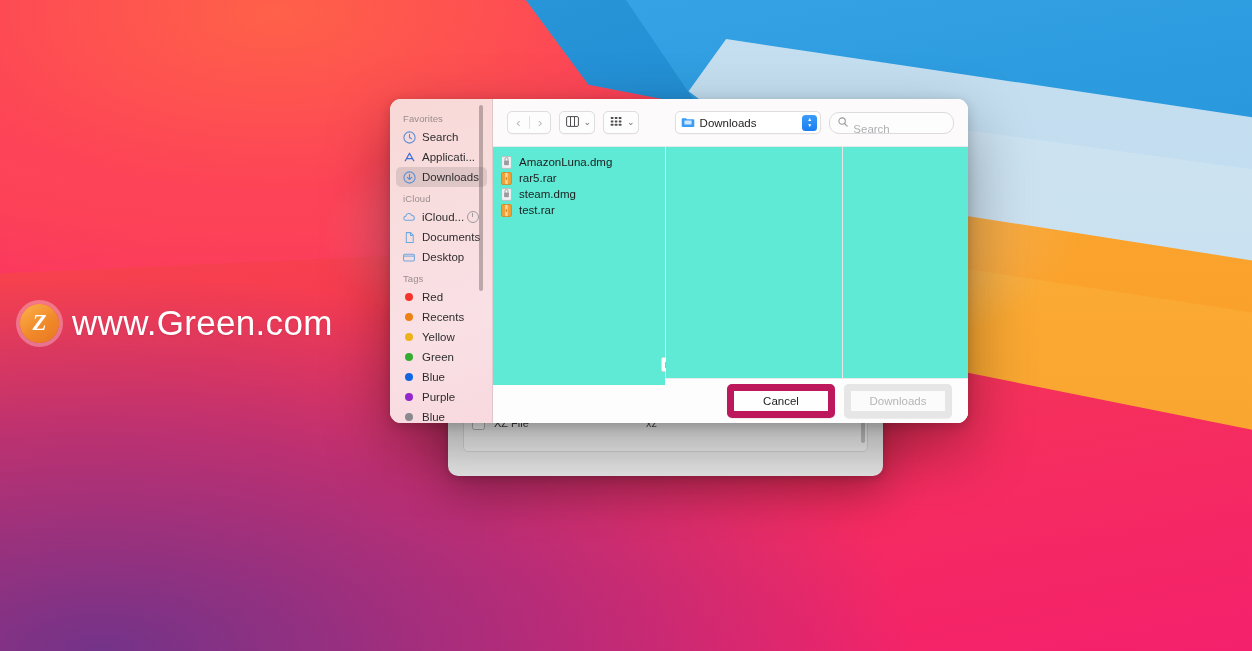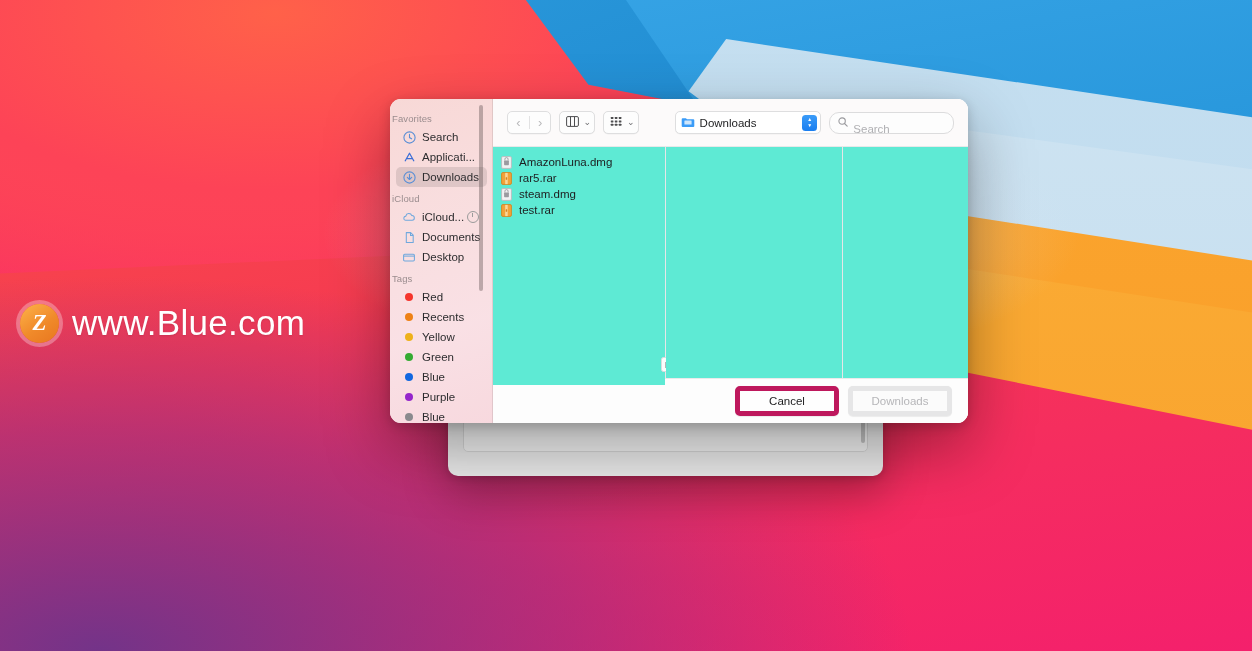--- a/index.html
+++ b/index.html
@@ -144,21 +144,21 @@
   #sidebar {
     width: 103px;
     flex: none;
     position: relative;
     background: linear-gradient(160deg, rgba(247,214,212,0.94) 0%, rgba(248,219,220,0.93) 35%, rgba(249,222,227,0.93) 70%, rgba(247,214,220,0.93) 100%);
     overflow: hidden;
     padding-top: 8px;
   }
   .sb-section {
     font-size: 9.5px; color: #9a8c8e;
-    padding: 6px 0 3px 2px;
+    padding: 6px 0 3px 13px;
     letter-spacing: 0.1px;
   }
   .sb-item {
     display: flex; align-items: center;
     height: 20px;
     margin: 0 6px;
     padding-left: 6px;
     border-radius: 5px;
     color: #2d2d2f;
     font-size: 11.5px;
@@ -318,21 +318,21 @@
     display: flex; align-items: center; justify-content: flex-end;
     gap: 9px;
     padding-right: 16px;
     background: #fdfdfd;
     border-top: 1px solid #eaeaeb;
   }
   .dlg-btn {
     min-width: 66px; height: 20px;
     padding: 0 14px;
     border-radius: 5px;
-    border: 5px solid #be185d;
+    border: 7px solid #be185d;
     background: #fefefe;
     font-size: 11.5px;
     color: #1d1d1f;
     display: flex; align-items: center; justify-content: center;
     box-shadow: 0 0.5px 0.8px rgba(0,0,0,0.07);
   }
   .dlg-btn.disabled { color: #b6b6b9; background: #fbfbfb; border-color: #e6e6e7; }
 </style>
 </head>
 <body>
@@ -346,29 +346,34 @@
   <div class="wp-layer wp-lightblue"></div>
   <div class="wp-layer wp-lightblue2"></div>
   <div class="wp-layer wp-orange"></div>
   <div class="wp-layer wp-orange2"></div>
   <div class="wp-layer wp-redwave"></div>
   <div class="wp-layer wp-purplebottom"></div>
   <div class="wp-layer wp-whitehaze"></div>
 
   <div id="watermark">
     <div id="wm-logo">Z</div>
-    <div id="wm-text">www.Blue.com</div>
+    <div id="wm-text">www.Green.com</div>
   </div>
 
   <div id="bg-window">
     <div id="bg-window-list">
       <div class="bgrow alt">
         <span class="bgcheck"></span>
         <span class="bgname">Bzip2 Tar Archive</span>
         <span class="bgext">tar.bz2, tbz</span>
+      </div>
+      <div class="bgrow">
+        <span class="bgcheck"></span>
+        <span class="bgname">XZ File</span>
+        <span class="bgext">xz</span>
       </div>
       <div id="bg-window-scroll"></div>
     </div>
   </div>
 
   <div id="dialog">
 
     <div id="sidebar">
 
       <div class="sb-section">Favorites</div>

